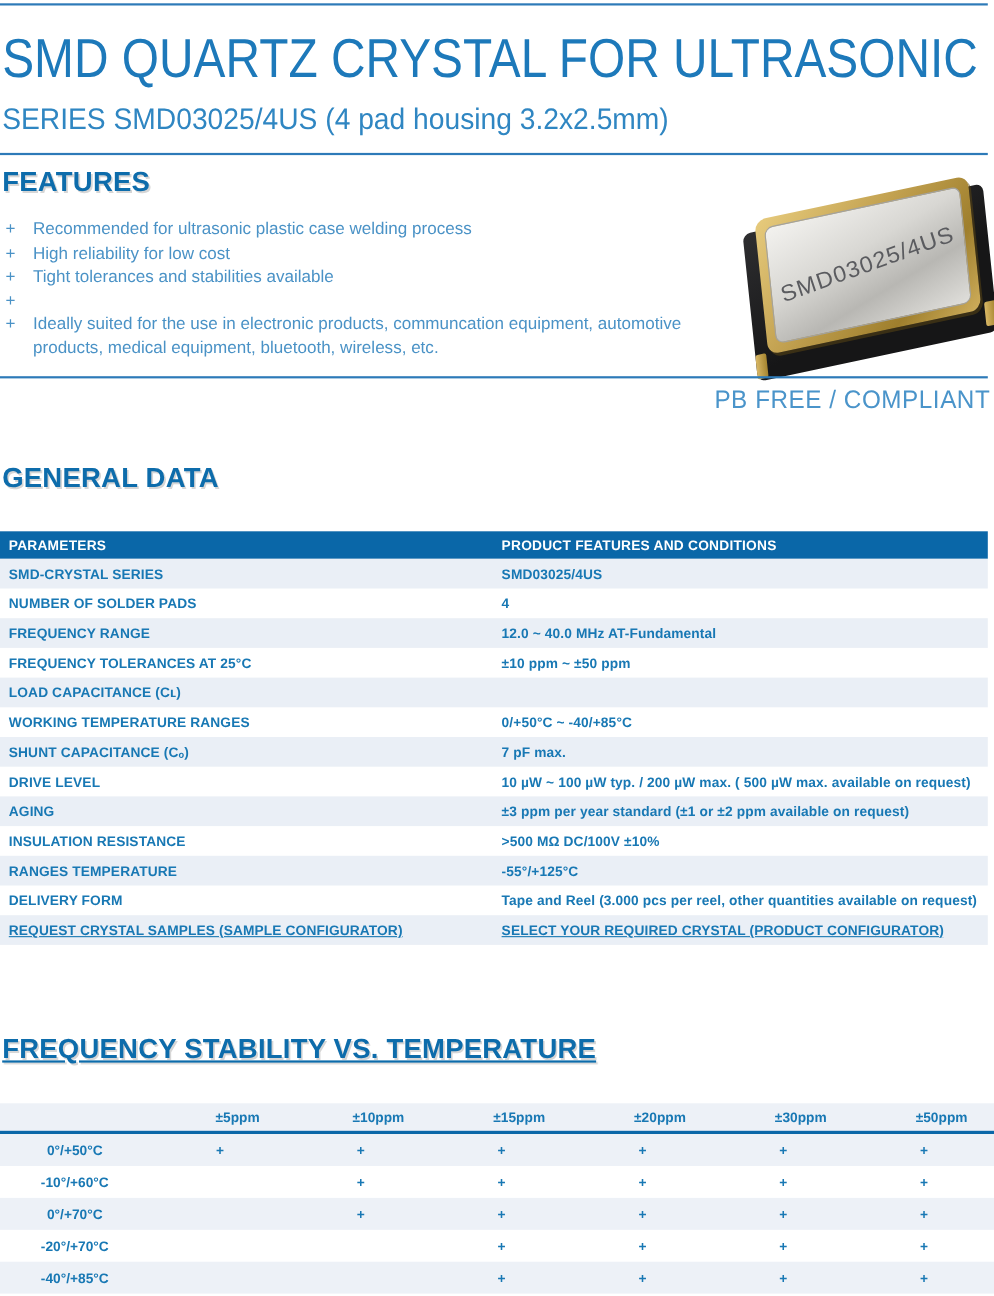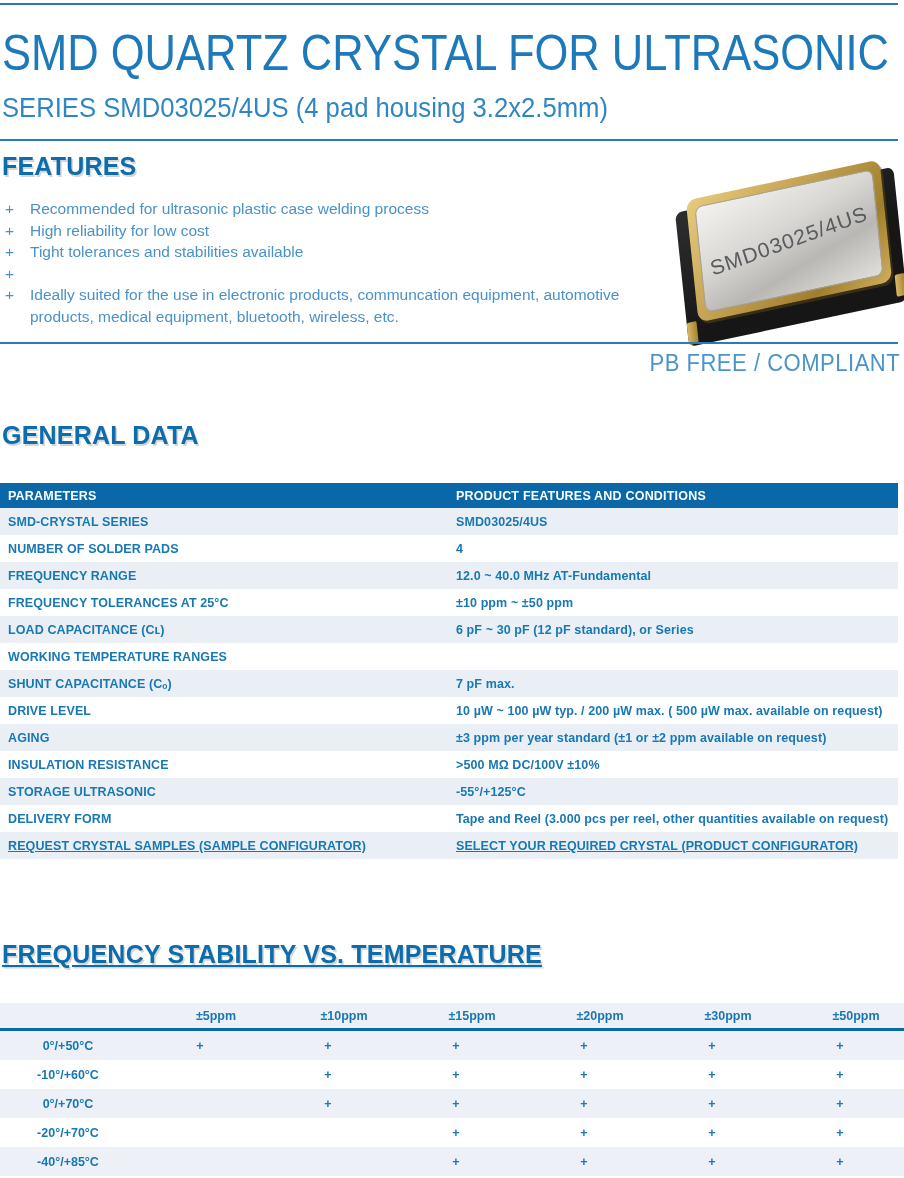--- a/index.html
+++ b/index.html
@@ -149,43 +149,43 @@
     <div class="gd-row light">
       <div class="gd-cell">FREQUENCY RANGE</div>
       <div class="gd-cell">12.0 ~ 40.0 MHz AT-Fundamental</div>
     </div>
     <div class="gd-row">
       <div class="gd-cell">FREQUENCY TOLERANCES AT 25°C</div>
       <div class="gd-cell">±10 ppm ~ ±50 ppm</div>
     </div>
     <div class="gd-row light">
       <div class="gd-cell">LOAD CAPACITANCE (Cʟ)</div>
-      <div class="gd-cell">6 pF ~ 30 pF (12 pF standard), or Series</div>
     </div>
     <div class="gd-row">
       <div class="gd-cell">WORKING TEMPERATURE RANGES</div>
+      <div class="gd-cell">0/+50°C ~ -40/+85°C</div>
     </div>
     <div class="gd-row light">
       <div class="gd-cell">SHUNT CAPACITANCE (Cₒ)</div>
       <div class="gd-cell">7 pF max.</div>
     </div>
     <div class="gd-row">
       <div class="gd-cell">DRIVE LEVEL</div>
       <div class="gd-cell">10 µW ~ 100 µW typ. / 200 µW max. ( 500 µW  max. available on request)</div>
     </div>
     <div class="gd-row light">
       <div class="gd-cell">AGING</div>
       <div class="gd-cell">±3 ppm per year standard (±1 or ±2 ppm available on request)</div>
     </div>
     <div class="gd-row">
       <div class="gd-cell">INSULATION RESISTANCE</div>
       <div class="gd-cell">&gt;500 MΩ DC/100V ±10%</div>
     </div>
     <div class="gd-row light">
-      <div class="gd-cell">STORAGE ULTRASONIC</div>
+      <div class="gd-cell">RANGES TEMPERATURE</div>
       <div class="gd-cell">-55°/+125°C</div>
     </div>
     <div class="gd-row">
       <div class="gd-cell">DELIVERY FORM</div>
       <div class="gd-cell">Tape and Reel (3.000 pcs per reel, other quantities available on request)</div>
     </div>
     <div class="gd-row light">
       <div class="gd-cell">
         <span class="gd-link">REQUEST CRYSTAL SAMPLES (SAMPLE CONFIGURATOR)</span>
       </div>

